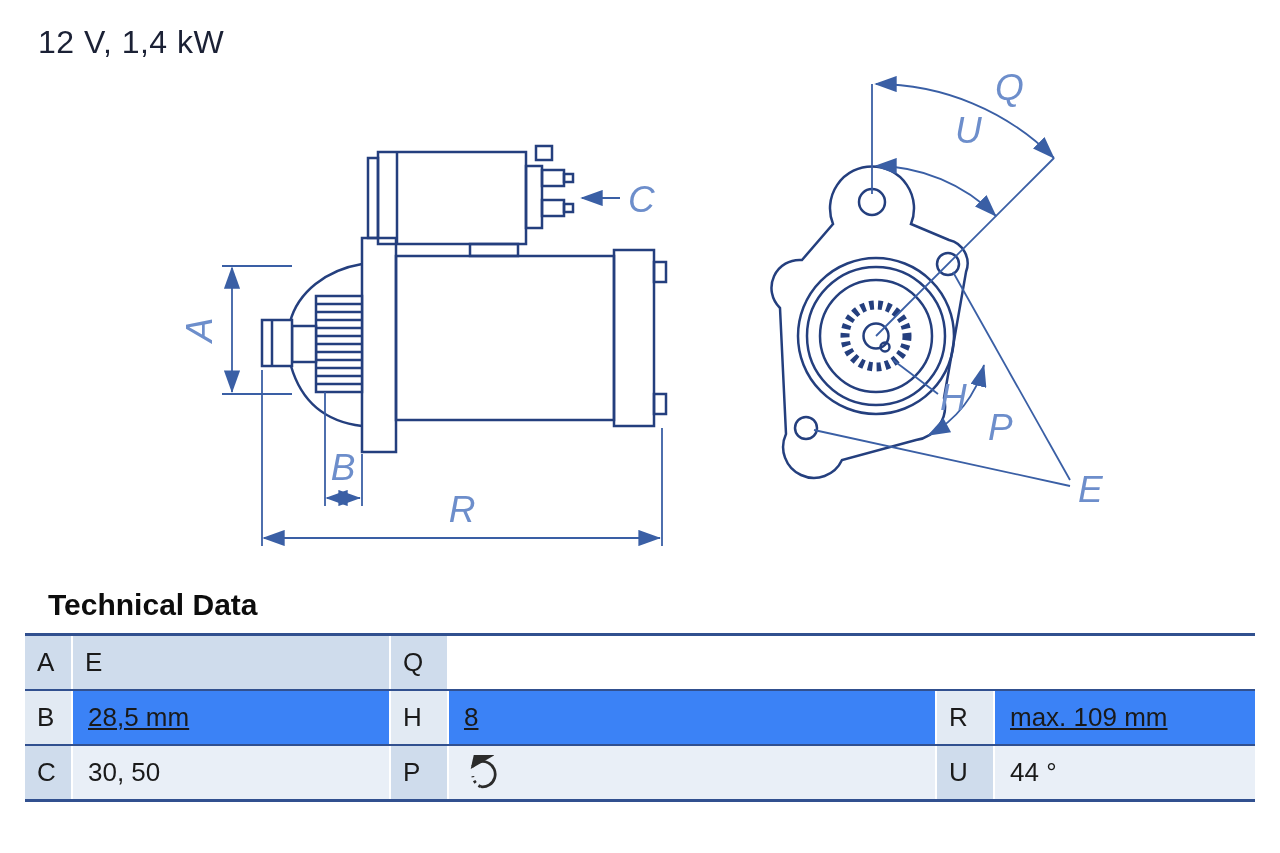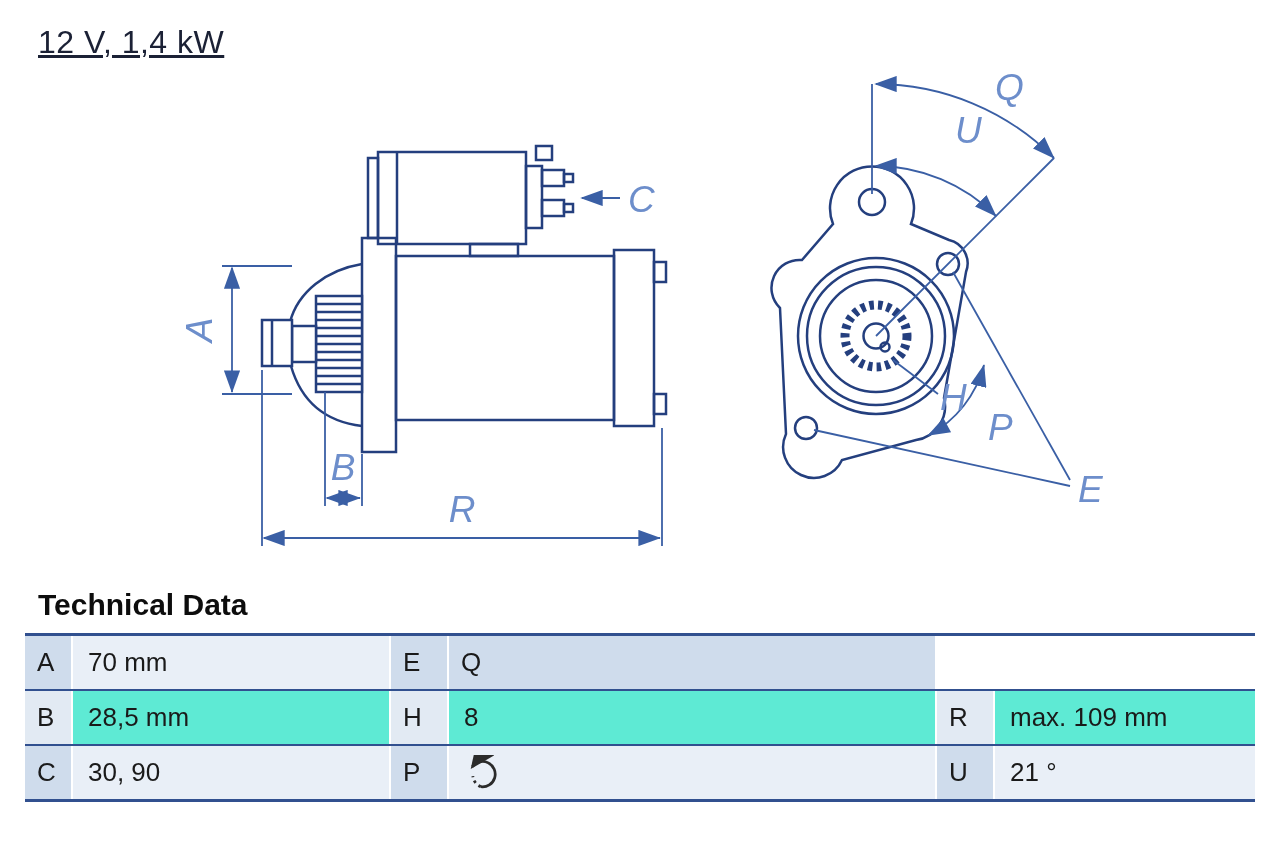--- a/index.html
+++ b/index.html
@@ -1,39 +1,39 @@
 <!DOCTYPE html>
 <html><head>
 <meta charset="utf-8">
 <style>
   html,body{margin:0;padding:0;background:#fff;}
   .screen{position:relative;width:1280px;height:853px;background:#ffffff;
           font-family:"Liberation Sans",sans-serif;overflow:hidden;}
 
   .page-title{position:absolute;left:38px;top:24px;font-size:32px;font-weight:normal;
-              color:#1b2135;letter-spacing:0.5px;text-decoration:underline;}
+              color:#1b2135;letter-spacing:0.5px;}
 
   svg.drawing{position:absolute;left:0;top:0;display:block;}
 
   .dimlbl{font-style:italic;font-size:37px;fill:#6d8ecb;stroke:none;
           font-family:"Liberation Sans",sans-serif;}
 
-  .tech-title{position:absolute;left:38px;top:588px;font-size:30px;font-weight:bold;color:#0d0d0d;}
+  .tech-title{position:absolute;left:48px;top:588px;font-size:30px;font-weight:bold;color:#0d0d0d;}
 
   .tbl{position:absolute;left:25px;top:633px;width:1230px;border-top:3px solid #31508f;}
   .row{display:grid;grid-template-columns:46px 316px 56px 486px 56px 260px;
        column-gap:2px;background:#ffffff;height:53px;border-bottom:2px solid #31508f;}
   .row:last-child{border-bottom:3px solid #31508f;}
   .cell{display:flex;align-items:center;font-size:26px;color:#1a1a1a;}
   .key{padding-left:12px;}
   .val{padding-left:15px;}
   .row-odd .key{background:#cfdcec;}
   .row-odd .val{background:#e9eff7;}
   .row-even .key{background:#e2eaf3;}
-  .row-even .val{background:#5eead4;}
+  .row-even .val{background:#3b82f6;text-decoration:underline;}
   .rot-icon{margin-left:2px;}
 </style>
 </head>
 <body>
 
 <div class="screen">
 
   <div class="page-title">12 V, 1,4 kW</div>
 
   <svg class="drawing" width="1280" height="575" viewBox="0 0 1280 575">
@@ -144,48 +144,47 @@
       <text class="dimlbl" x="1078" y="502">E</text>
     </g>
   </svg>
 
   <div class="tech-title">Technical Data</div>
 
   <div class="tbl">
 
     <div class="row row-odd">
       <div class="cell key">A</div>
-      <div class="cell val">70 mm</div>
       <div class="cell key">E</div>
       <div class="cell key">Q</div>
     </div>
 
     <div class="row row-even">
       <div class="cell key">B</div>
       <div class="cell val">28,5 mm</div>
       <div class="cell key">H</div>
       <div class="cell val">8</div>
       <div class="cell key">R</div>
       <div class="cell val">max. 109 mm</div>
     </div>
 
     <div class="row row-odd">
       <div class="cell key">C</div>
-      <div class="cell val">30, 90</div>
+      <div class="cell val">30, 50</div>
       <div class="cell key">P</div>
       <div class="cell val">
         <span></span>
         <svg class="rot-icon" width="38" height="36" viewBox="0 0 36 34">
           <defs>
             <marker id="mI" markerWidth="10" markerHeight="8" refX="8" refY="4" orient="auto">
               <path d="M0,0 L9,4 L0,8 z" fill="#2b2b2b"></path>
             </marker>
           </defs>
           <path d="M14,30 A12,12 0 1 0 6,11" fill="none" stroke="#2b2b2b" stroke-width="2.6" marker-end="url(#mI)"></path>
           <path d="M14,30 A12,12 0 0 1 6.5,20" fill="none" stroke="#2b2b2b" stroke-width="2.6" stroke-dasharray="2.5,3.5"></path>
         </svg>
       </div>
       <div class="cell key">U</div>
-      <div class="cell val">21 °</div>
+      <div class="cell val">44 °</div>
     </div>
 
   </div>
 </div>
 
 </body></html>

